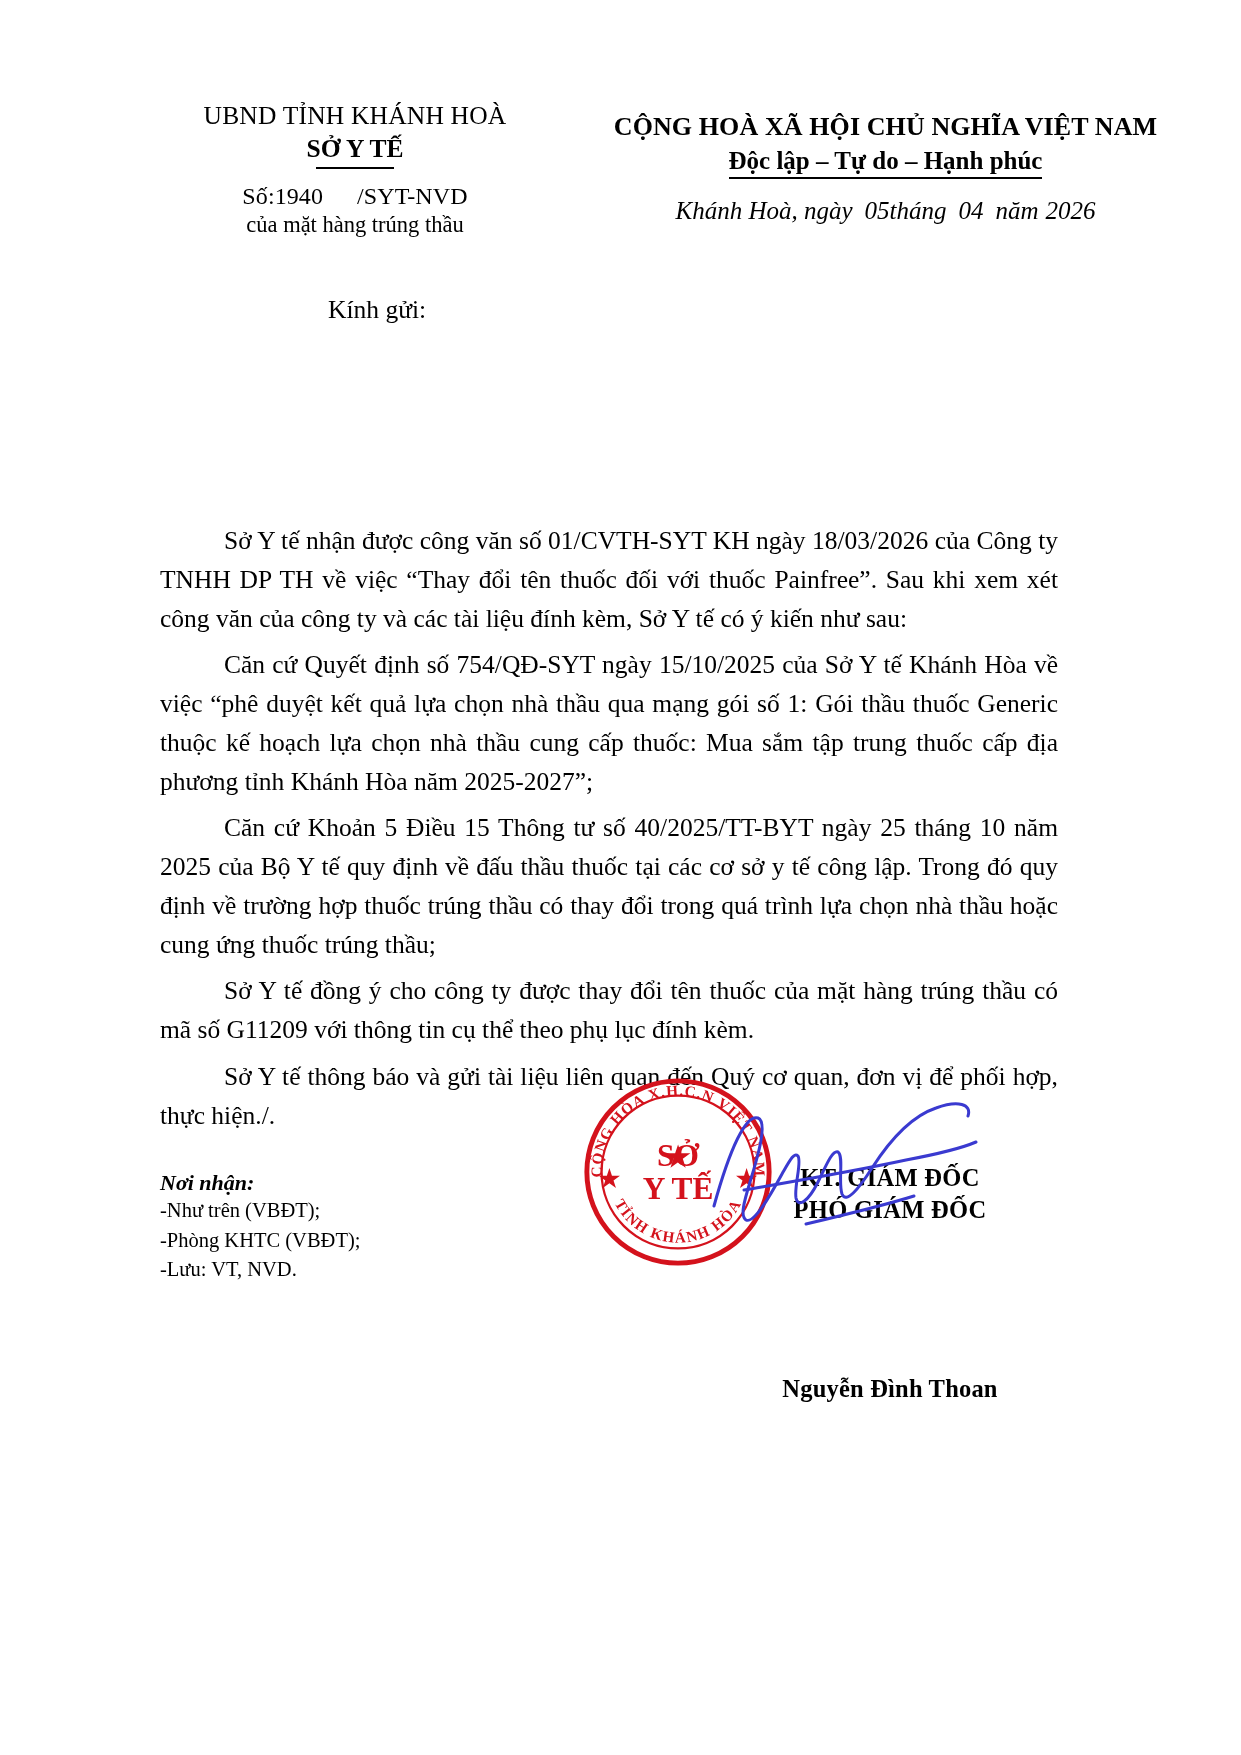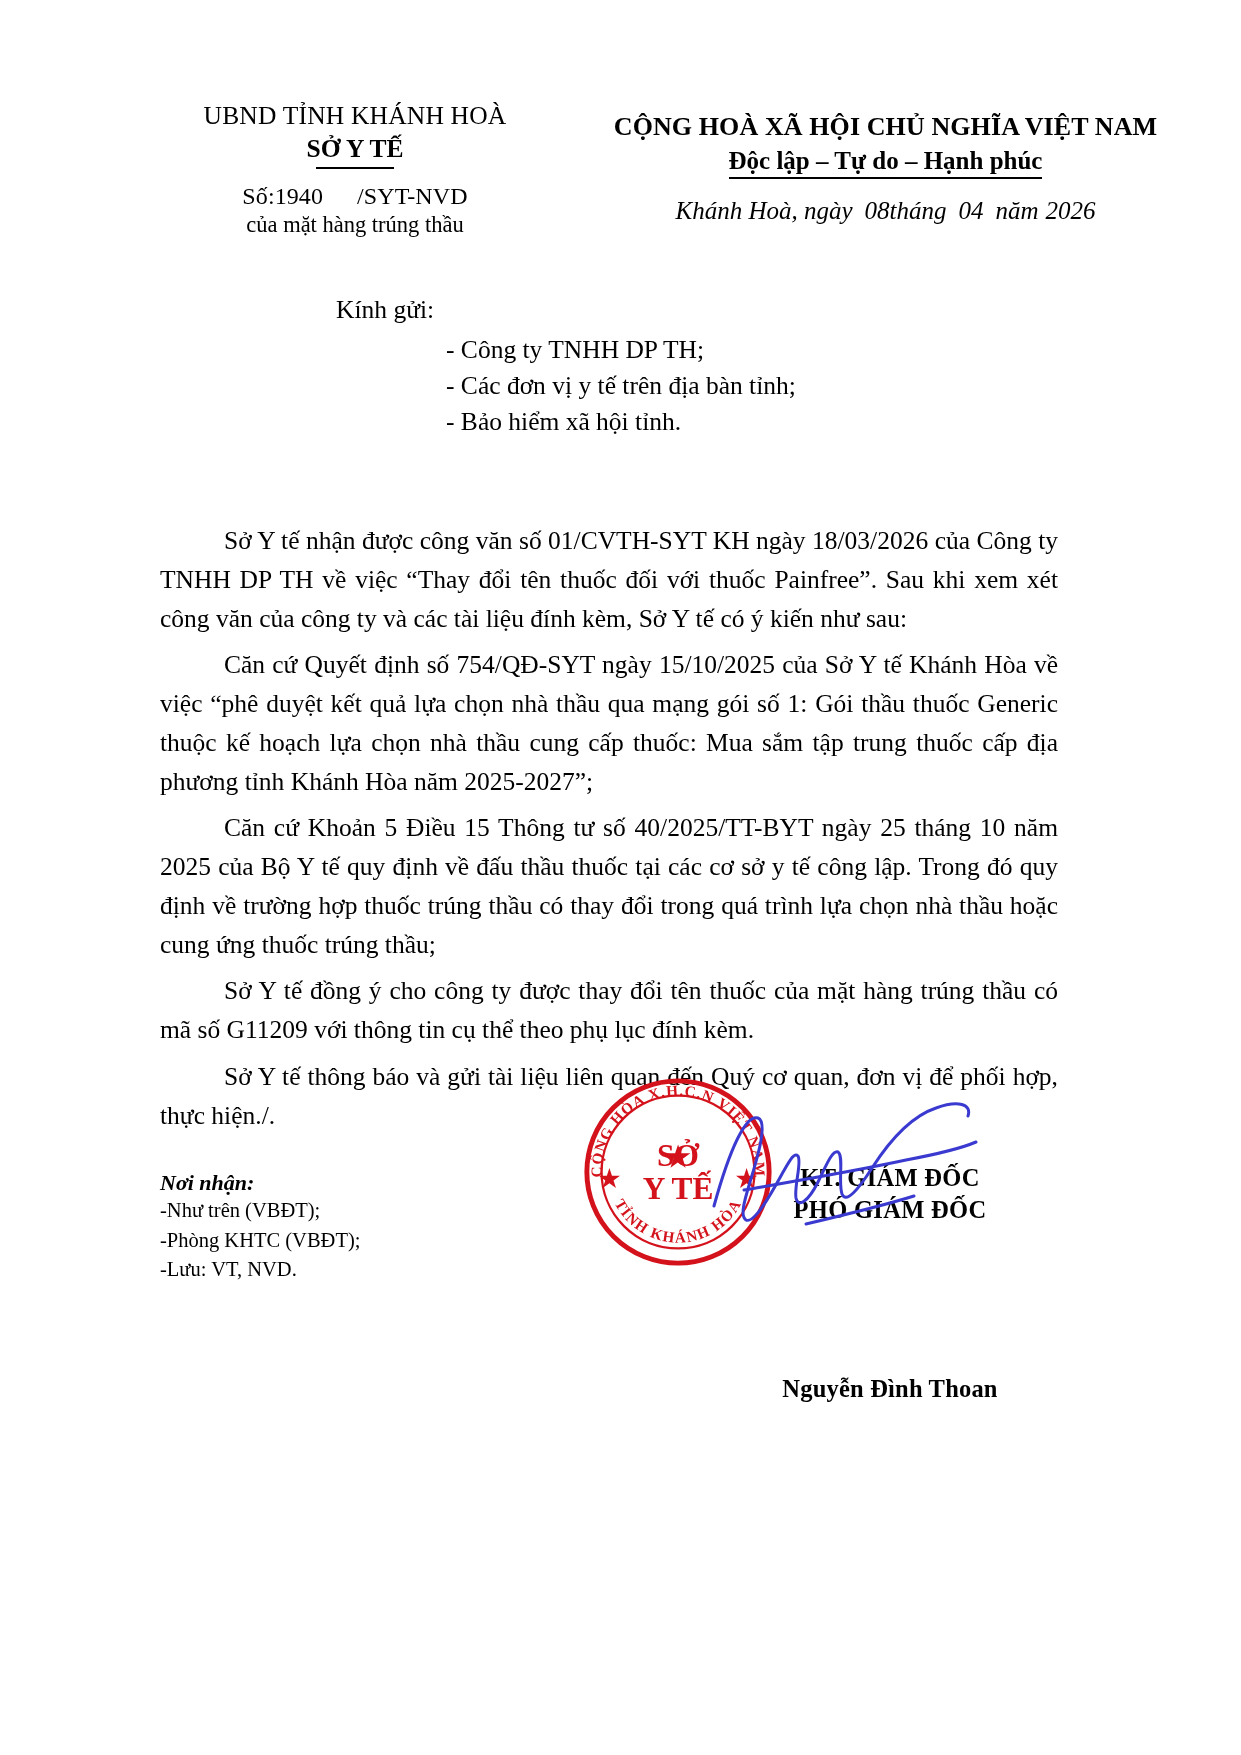--- a/index.html
+++ b/index.html
@@ -99,21 +99,21 @@
     margin-top: 18px;
     white-space: nowrap;
   }
   .date-line .sp-sm { display: inline-block; width: 7px; }
   .date-line .sp-md { display: inline-block; width: 12px; }
 
   
   .recipients {
     position: absolute;
     top: 295px;
-    left: 16px;
+    left: 8px;
     width: 1062px;
   }
   .kinh-gui {
     font-size: 25.5px;
     margin-left: 320px;
   }
   .recip-list {
     margin-top: 7px;
     margin-left: 430px;
   }
@@ -233,32 +233,27 @@
 
     <div class="hdr-right">
       <div class="nation-line1">CỘNG HOÀ XÃ HỘI CHỦ NGHĨA VIỆT NAM</div>
       <div>
         <span class="nation-line2">
           <span>Độc lập – Tự do – Hạnh phúc</span>
           <span class="nation-underline"></span>
         </span>
       </div>
       <div class="date-line">
-        <span>Khánh Hoà, ngày</span><span class="sp-md"></span><span>08</span><span>tháng</span><span class="sp-md"></span><span>04</span><span class="sp-md"></span><span>năm</span><span class="sp-sm"></span><span>2026</span>
+        <span>Khánh Hoà, ngày</span><span class="sp-md"></span><span>05</span><span>tháng</span><span class="sp-md"></span><span>04</span><span class="sp-md"></span><span>năm</span><span class="sp-sm"></span><span>2026</span>
       </div>
     </div>
   </div>
 
   <div class="recipients">
     <div class="kinh-gui">Kính gửi:</div>
-    <div class="recip-list">
-      <div class="recip-item">- Công ty TNHH DP TH;</div>
-      <div class="recip-item">- Các đơn vị y tế trên địa bàn tỉnh;</div>
-      <div class="recip-item">- Bảo hiểm xã hội tỉnh.</div>
-    </div>
   </div>
 
   <div class="body-text">
     <p class="para">Sở Y tế nhận được công văn số 01/CVTH-SYT KH ngày 18/03/2026 của Công ty TNHH DP TH về việc “Thay đổi tên thuốc đối với thuốc Painfree”. Sau khi xem xét công văn của công ty và các tài liệu đính kèm, Sở Y tế có ý kiến như sau:</p>
     <p class="para">Căn cứ Quyết định số 754/QĐ-SYT ngày 15/10/2025 của Sở Y tế Khánh Hòa về việc “phê duyệt kết quả lựa chọn nhà thầu qua mạng gói số 1: Gói thầu thuốc Generic thuộc kế hoạch lựa chọn nhà thầu cung cấp thuốc: Mua sắm tập trung thuốc cấp địa phương tỉnh Khánh Hòa năm 2025-2027”;</p>
     <p class="para">Căn cứ Khoản 5 Điều 15 Thông tư số 40/2025/TT-BYT ngày 25 tháng 10 năm 2025 của Bộ Y tế quy định về đấu thầu thuốc tại các cơ sở y tế công lập. Trong đó quy định về trường hợp thuốc trúng thầu có thay đổi trong quá trình lựa chọn nhà thầu hoặc cung ứng thuốc trúng thầu;</p>
     <p class="para">Sở Y tế đồng ý cho công ty được thay đổi tên thuốc của mặt hàng trúng thầu có mã số G11209 với thông tin cụ thể theo phụ lục đính kèm.</p>
     <p class="para">Sở Y tế thông báo và gửi tài liệu liên quan đến Quý cơ quan, đơn vị để phối hợp, thực hiện./.</p>
   </div>
 

